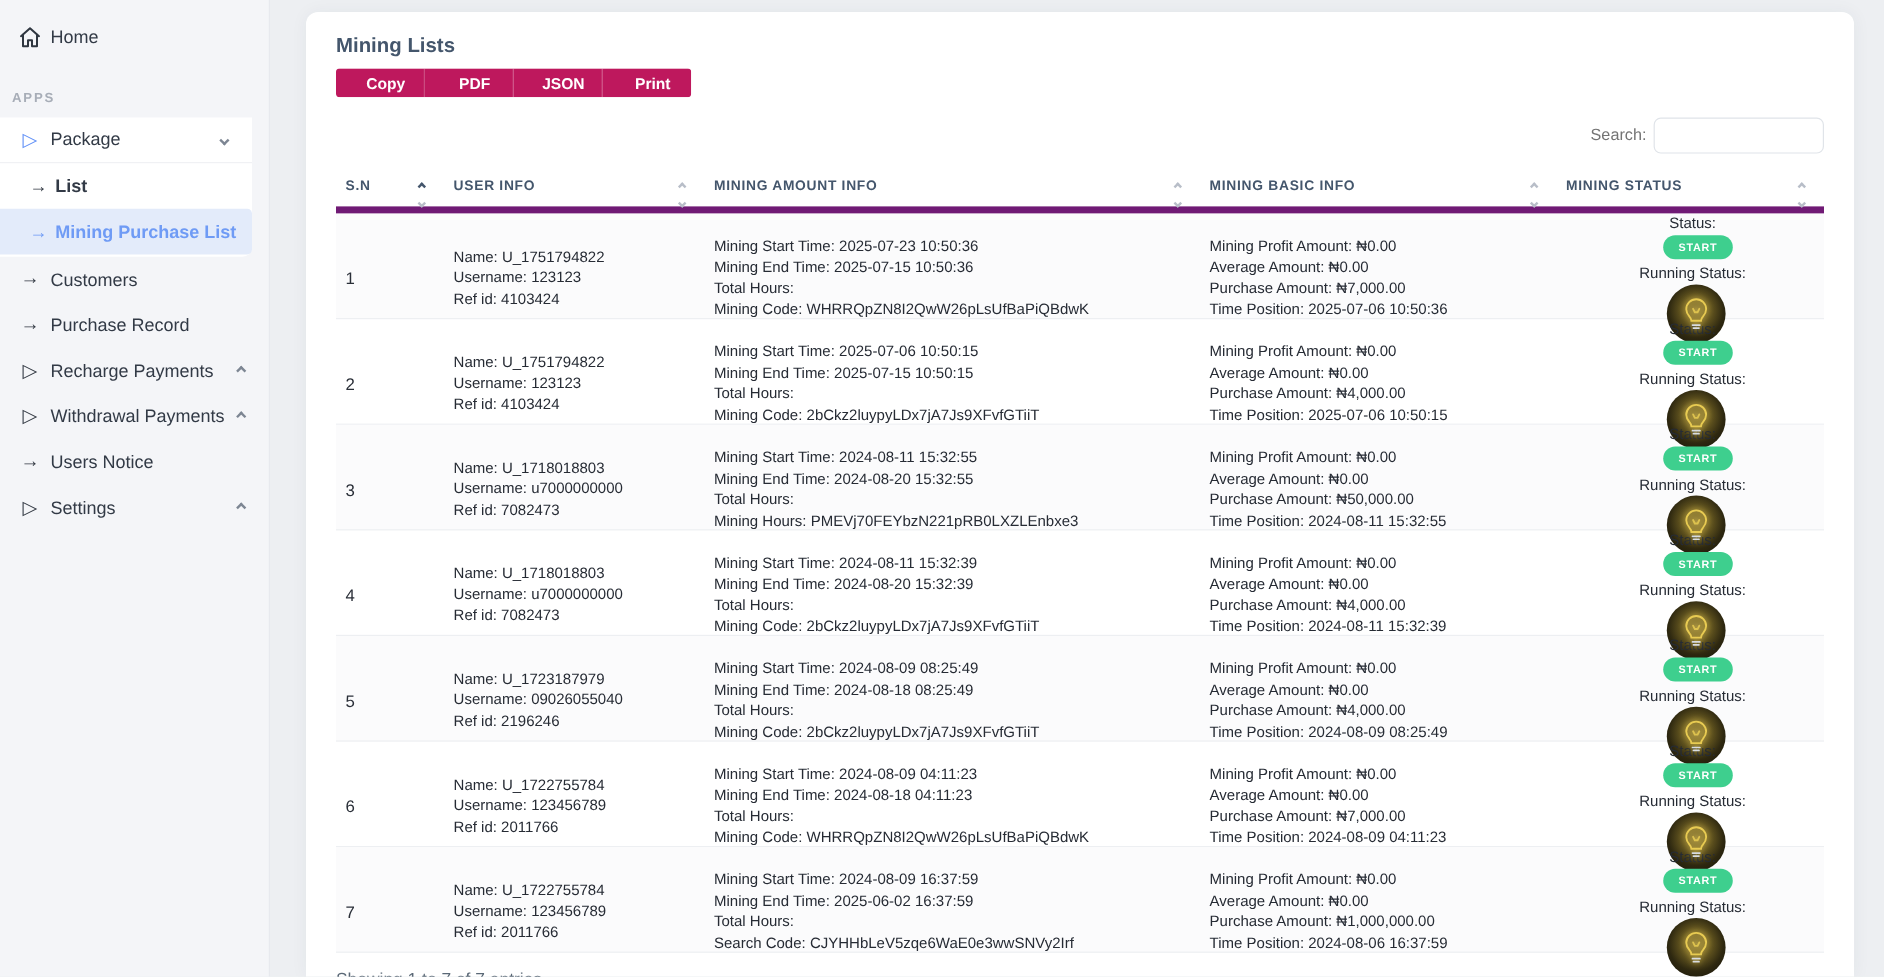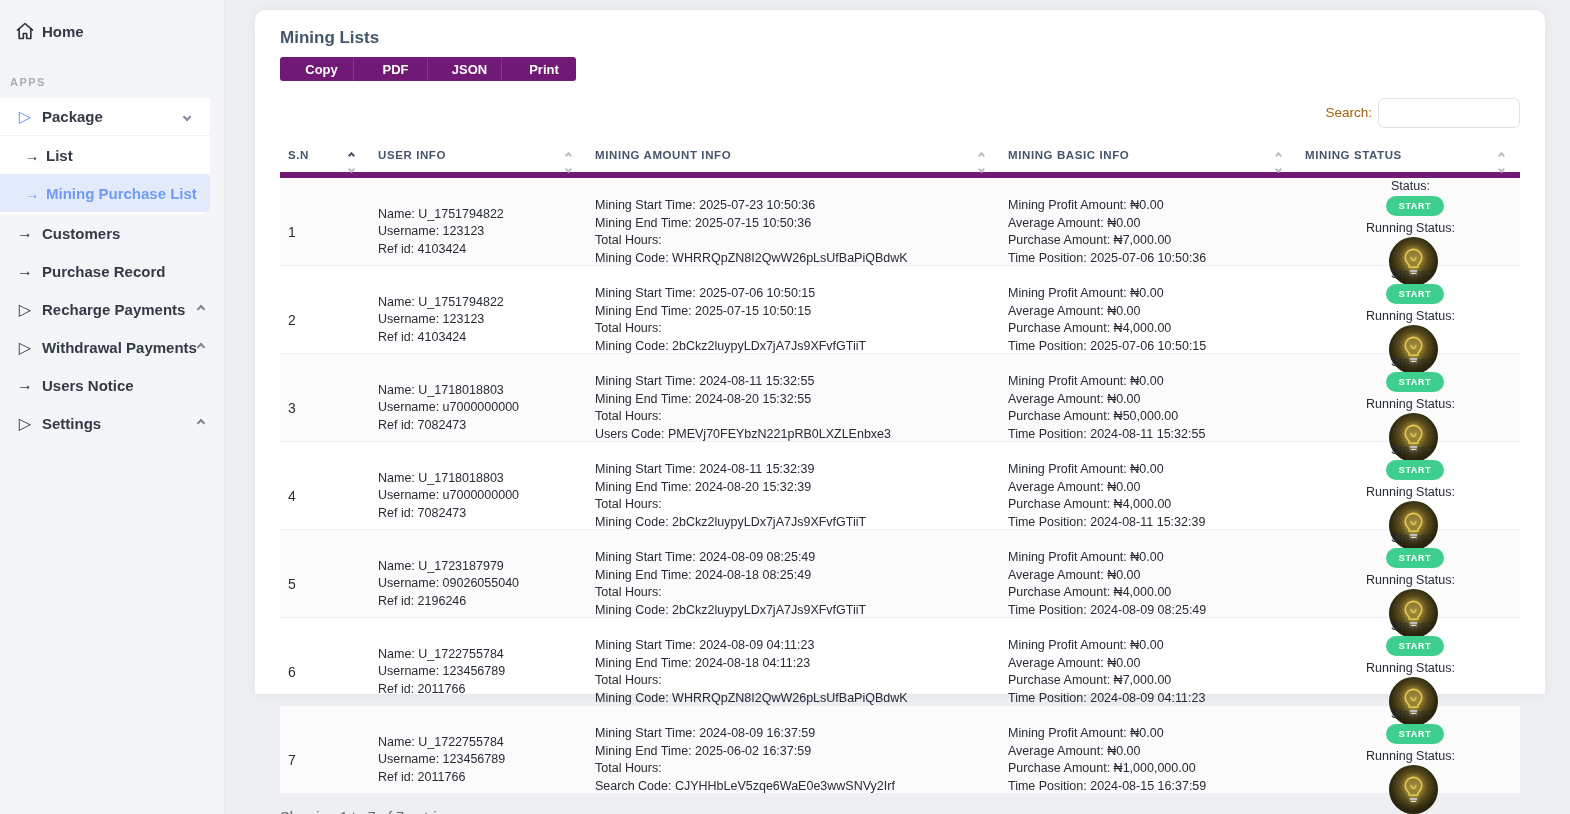--- a/index.html
+++ b/index.html
@@ -5,21 +5,21 @@
   * { margin:0; padding:0; box-sizing:border-box; }
   html,body { width:1570px; height:814px; overflow:hidden; background:#edeff2;
     font-family:"Liberation Sans","DejaVu Sans",sans-serif; }
 
   .app { display:flex; width:100%; height:100%; }
 
   
   .sidebar { width:225px; height:100%; background:#f4f5f8; border-right:1px solid #e7e9ee;
     padding-top:12px; flex-shrink:0; }
   .side-item { display:flex; align-items:center; height:38px; padding:0 14px 0 10px;
-    color:#323a46; font-size:15px; font-weight:700; cursor:pointer; }
+    color:#323a46; font-size:15px; font-weight:400; cursor:pointer; }
   .side-item .ico { width:30px; display:flex; justify-content:center; align-items:center;
     font-size:16px; color:#2f3640; }
   .side-item .lbl { margin-left:2px; }
   .side-section { margin:26px 0 10px 10px; font-size:11px; font-weight:700;
     letter-spacing:1.5px; color:#a7adb7; }
 
   .pkg-group { width:210px; background:#ffffff; border-radius:0 0 8px 0; padding-bottom:2px; }
   .pkg-head { border-bottom:1px solid #f0f1f4; }
   .tri { font-size:15px; color:#2f3640; }
   .tri.blue { color:#5f8ff7; }
@@ -31,33 +31,33 @@
   .sub-item .ico { width:28px; display:flex; justify-content:center; }
   .sub-item.active { background:#e3ebfa; color:#6f9bf5; border-radius:0 4px 4px 0; }
 
   .cv { display:inline-block; width:6px; height:6px; }
   .cv.up   { border-left:2px solid #7d8693; border-top:2px solid #7d8693; transform:rotate(45deg); }
   .cv.down { border-right:2px solid #7d8693; border-bottom:2px solid #7d8693; transform:rotate(45deg); }
   .side-item .cv { margin-left:auto; margin-right:6px; }
 
   
   .main { flex:1; padding:10px 25px 0 30px; }
-  .card { width:1290px; height:684px; background:#fff; border-radius:10px 10px 0 0;
+  .card { width:1290px; height:804px; background:#fff; border-radius:10px 10px 0 0;
     box-shadow:0 0 14px rgba(40,50,70,.05); padding:18px 25px 0 25px; }
 
   .page-title { font-size:17px; font-weight:700; color:#44566c; }
 
   .btn-group { display:inline-flex; margin-top:9px; border-radius:3px; overflow:hidden; }
-  .dt-btn { width:74px; height:24px; background:#701a75; color:#fff; border:none;
+  .dt-btn { width:74px; height:24px; background:#be185d; color:#fff; border:none;
     border-right:1px solid rgba(255,255,255,.14); font-size:13px; font-weight:600;
     font-family:inherit; cursor:pointer;padding-left:10px; }
   .dt-btn:last-child { border-right:none; }
 
   .search-row { display:flex; justify-content:flex-end; align-items:center; margin-top:16px; height:31px; }
-  .search-row label { font-size:13.5px; color:#a16207; margin-right:6px; }
+  .search-row label { font-size:13.5px; color:#737373; margin-right:6px; }
   .search-row input { width:142px; height:30px; border:1px solid #e0e4e9; border-radius:6px;
     padding:0 8px; font-size:13px; color:#333; outline:none; background:#fff; }
 
   
   .tbl { margin-top:21px; width:1240px; }
   .thead { display:grid; grid-template-columns:90px 217px 413px 297px 223px;
     border-bottom:6px solid #701a75; height:29px; }
   .th { position:relative; padding-left:8px; font-size:11.5px; font-weight:700;
     letter-spacing:.6px; color:#44566c; cursor:pointer; display:flex; align-items:flex-start; }
   .sort { position:absolute; right:12px; top:1px; width:10px; height:26px; }
@@ -283,21 +283,21 @@
     <div class="td td-sn">3</div>
     <div class="td">
       <div>Name: U_1718018803</div>
       <div>Username: u7000000000</div>
       <div>Ref id: 7082473</div>
     </div>
     <div class="td">
       <div>Mining Start Time: 2024-08-11 15:32:55</div>
       <div>Mining End Time: 2024-08-20 15:32:55</div>
       <div>Total Hours:</div>
-      <div>Users Code: PMEVj70FEYbzN221pRB0LXZLEnbxe3</div>
+      <div>Mining Hours: PMEVj70FEYbzN221pRB0LXZLEnbxe3</div>
     </div>
     <div class="td">
       <div>Mining Profit Amount: ₦0.00</div>
       <div>Average Amount: ₦0.00</div>
       <div>Purchase Amount: ₦50,000.00</div>
       <div>Time Position: 2024-08-11 15:32:55</div>
     </div>
     <div class="td td-status">
       <div class="status-line">
         <span class="slabel">Status:</span>
@@ -437,21 +437,21 @@
     <div class="td">
       <div>Mining Start Time: 2024-08-09 16:37:59</div>
       <div>Mining End Time: 2025-06-02 16:37:59</div>
       <div>Total Hours:</div>
       <div>Search Code: CJYHHbLeV5zqe6WaE0e3wwSNVy2Irf</div>
     </div>
     <div class="td">
       <div>Mining Profit Amount: ₦0.00</div>
       <div>Average Amount: ₦0.00</div>
       <div>Purchase Amount: ₦1,000,000.00</div>
-      <div>Time Position: 2024-08-15 16:37:59</div>
+      <div>Time Position: 2024-08-06 16:37:59</div>
     </div>
     <div class="td td-status">
       <div class="status-line">
         <span class="slabel">Status:</span>
         <button class="start-btn">START</button>
       </div>
       <div class="status-line">
         <span class="slabel">Running Status:</span>
         <span class="bulb">
           <svg width="31" height="31" viewBox="0 0 24 24" fill="none" stroke="#e8cb52" stroke-width="1.2" stroke-linecap="round">

